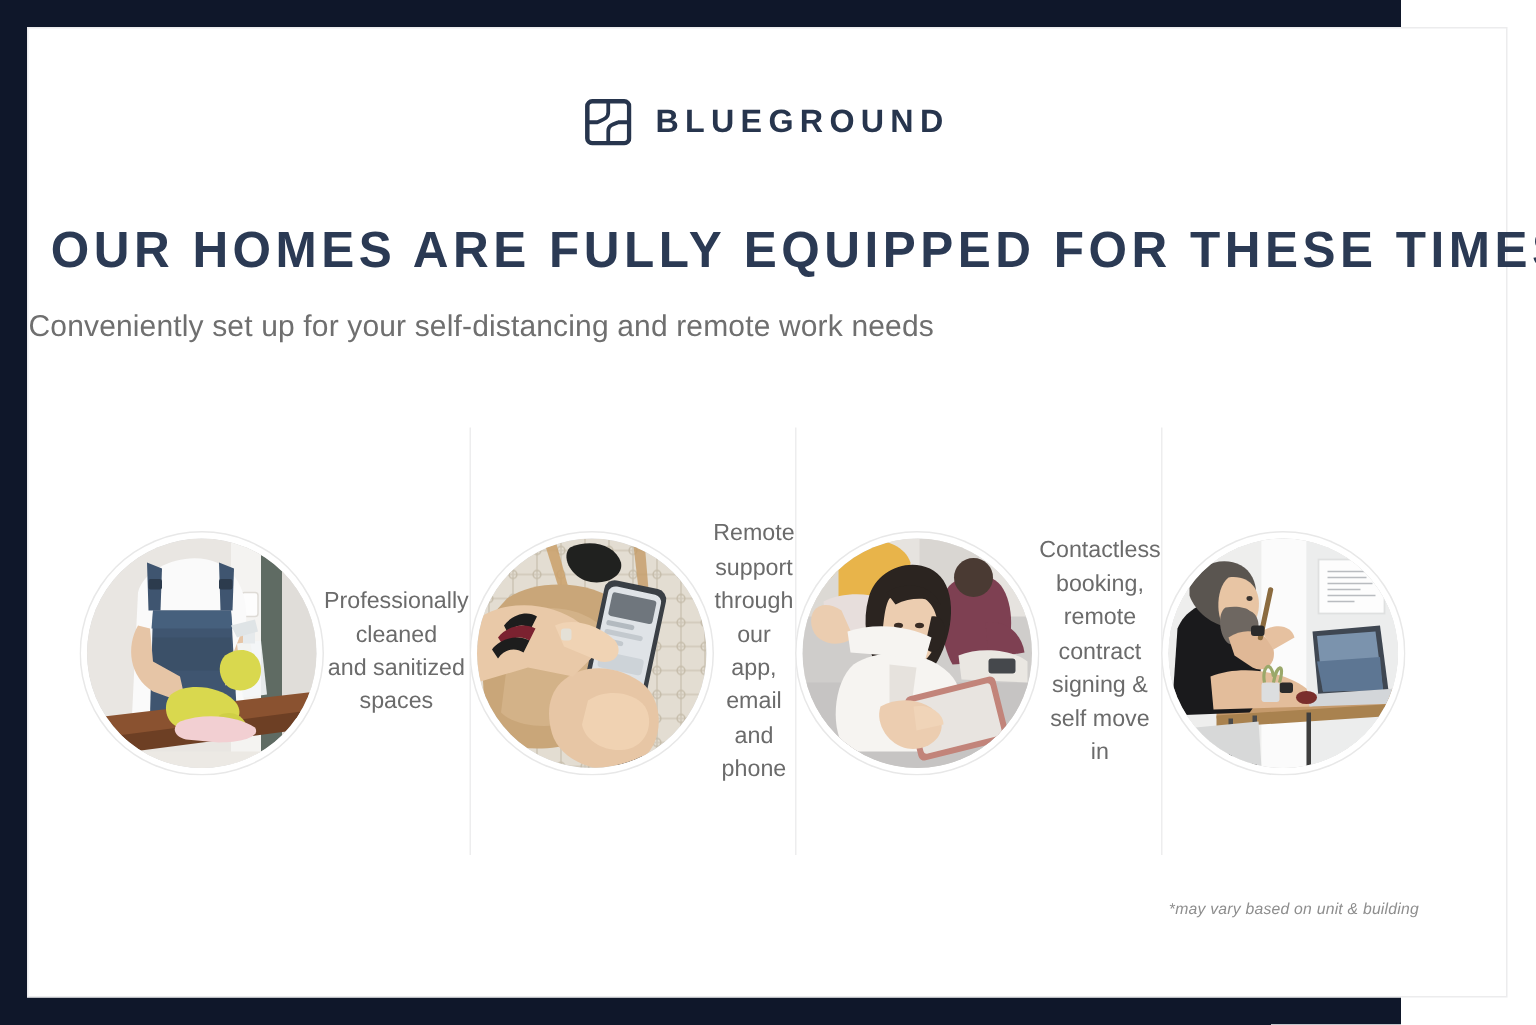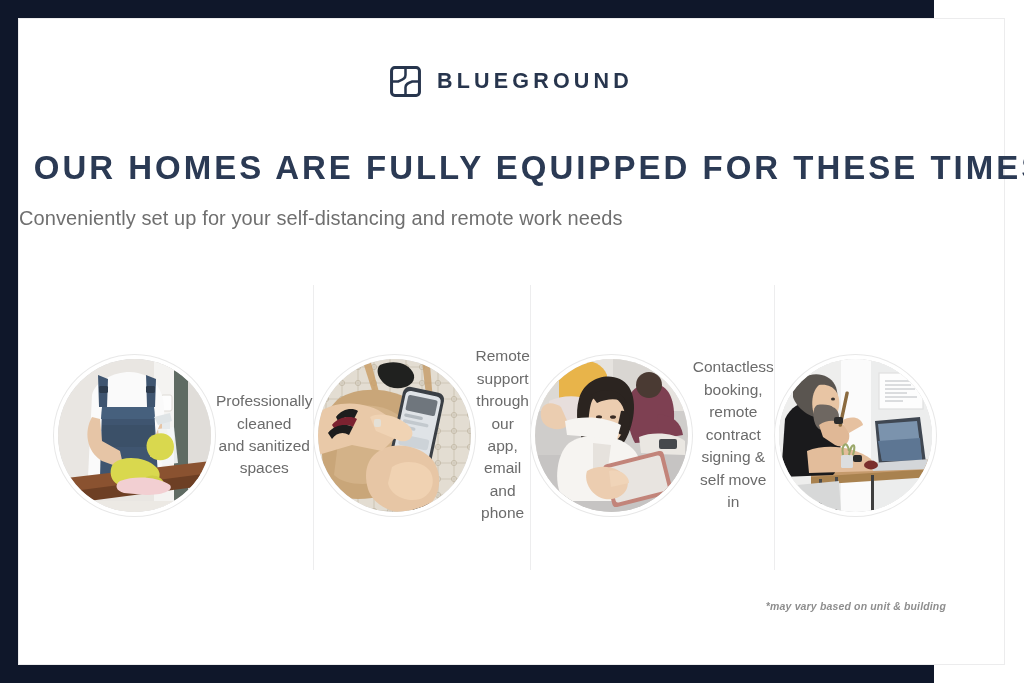--- a/index.html
+++ b/index.html
@@ -114,21 +114,20 @@
   }
 
   
   .footnote {
     position:absolute;
     right:58px; bottom:52px;
     font-size:10.5px;
     font-style:italic;
     color:#8e8e8e;
     letter-spacing:0.15px;
-    font-weight:bold;
   }
 </style>
 </head>
 <body>
 
 <div class="page">
   <div class="frame">
 
     <div class="brand">
       <span class="brand-mark-holder">

